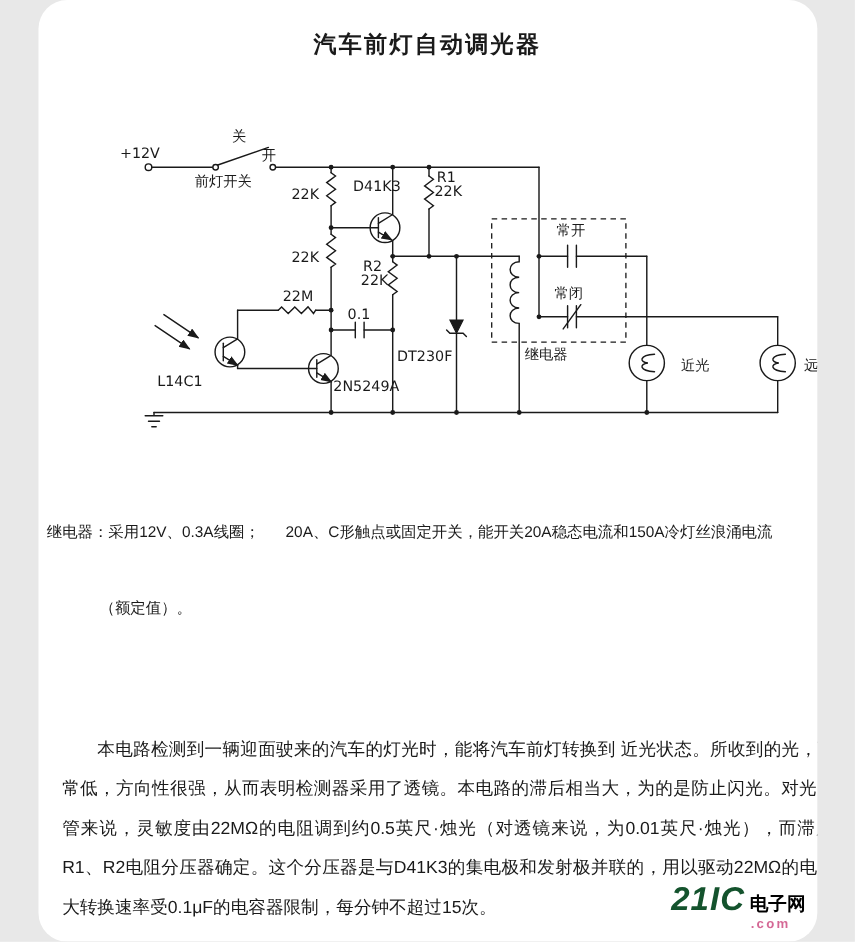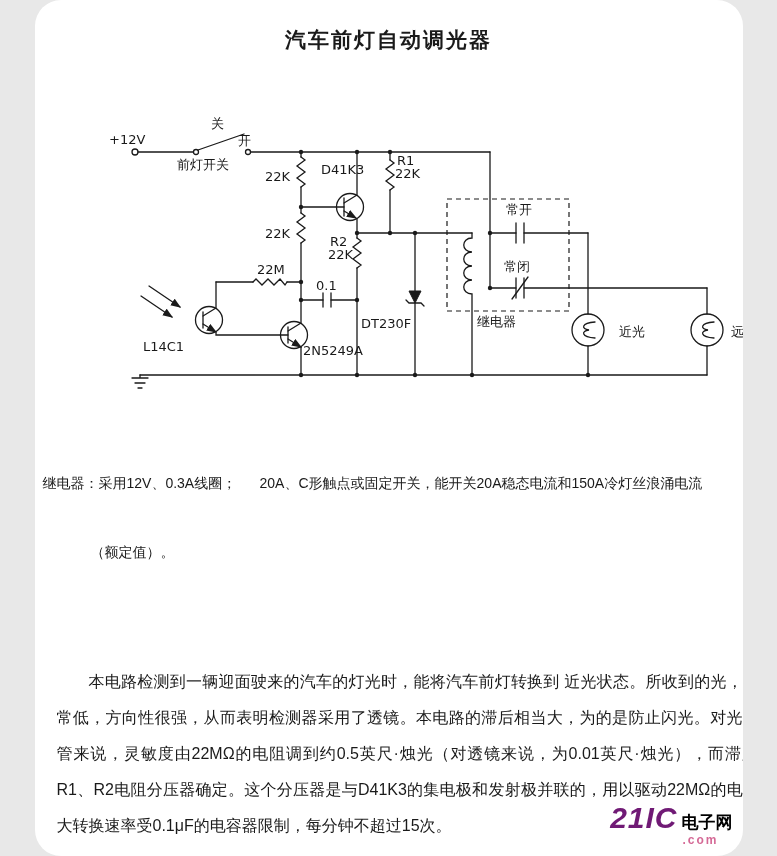--- a/index.html
+++ b/index.html
@@ -27,21 +27,21 @@
   .notes .cont{padding-left:48px;}
   .notes .lens{margin-top:4px;}
   .body-text{
     position:absolute;top:664px;left:22px;width:735px;
     font-size:16px;line-height:36px;text-align:justify;text-indent:2em;
   }
   .watermark{
     position:absolute;right:10px;bottom:10px;text-align:right;line-height:1;
   }
   .watermark .wm-brand{
-    color:#701a75;font-size:30px;font-weight:bold;font-style:italic;
+    color:#14532d;font-size:30px;font-weight:bold;font-style:italic;
     letter-spacing:1px;vertical-align:baseline;
   }
   .watermark .wm-site{
     color:#000000;font-size:17px;font-weight:bold;margin-left:4px;
   }
   .watermark .wm-domain{
     color:#be185d;opacity:.65;font-size:12px;font-weight:bold;
     letter-spacing:2px;margin-top:1px;margin-right:14px;
   }
 </style>

